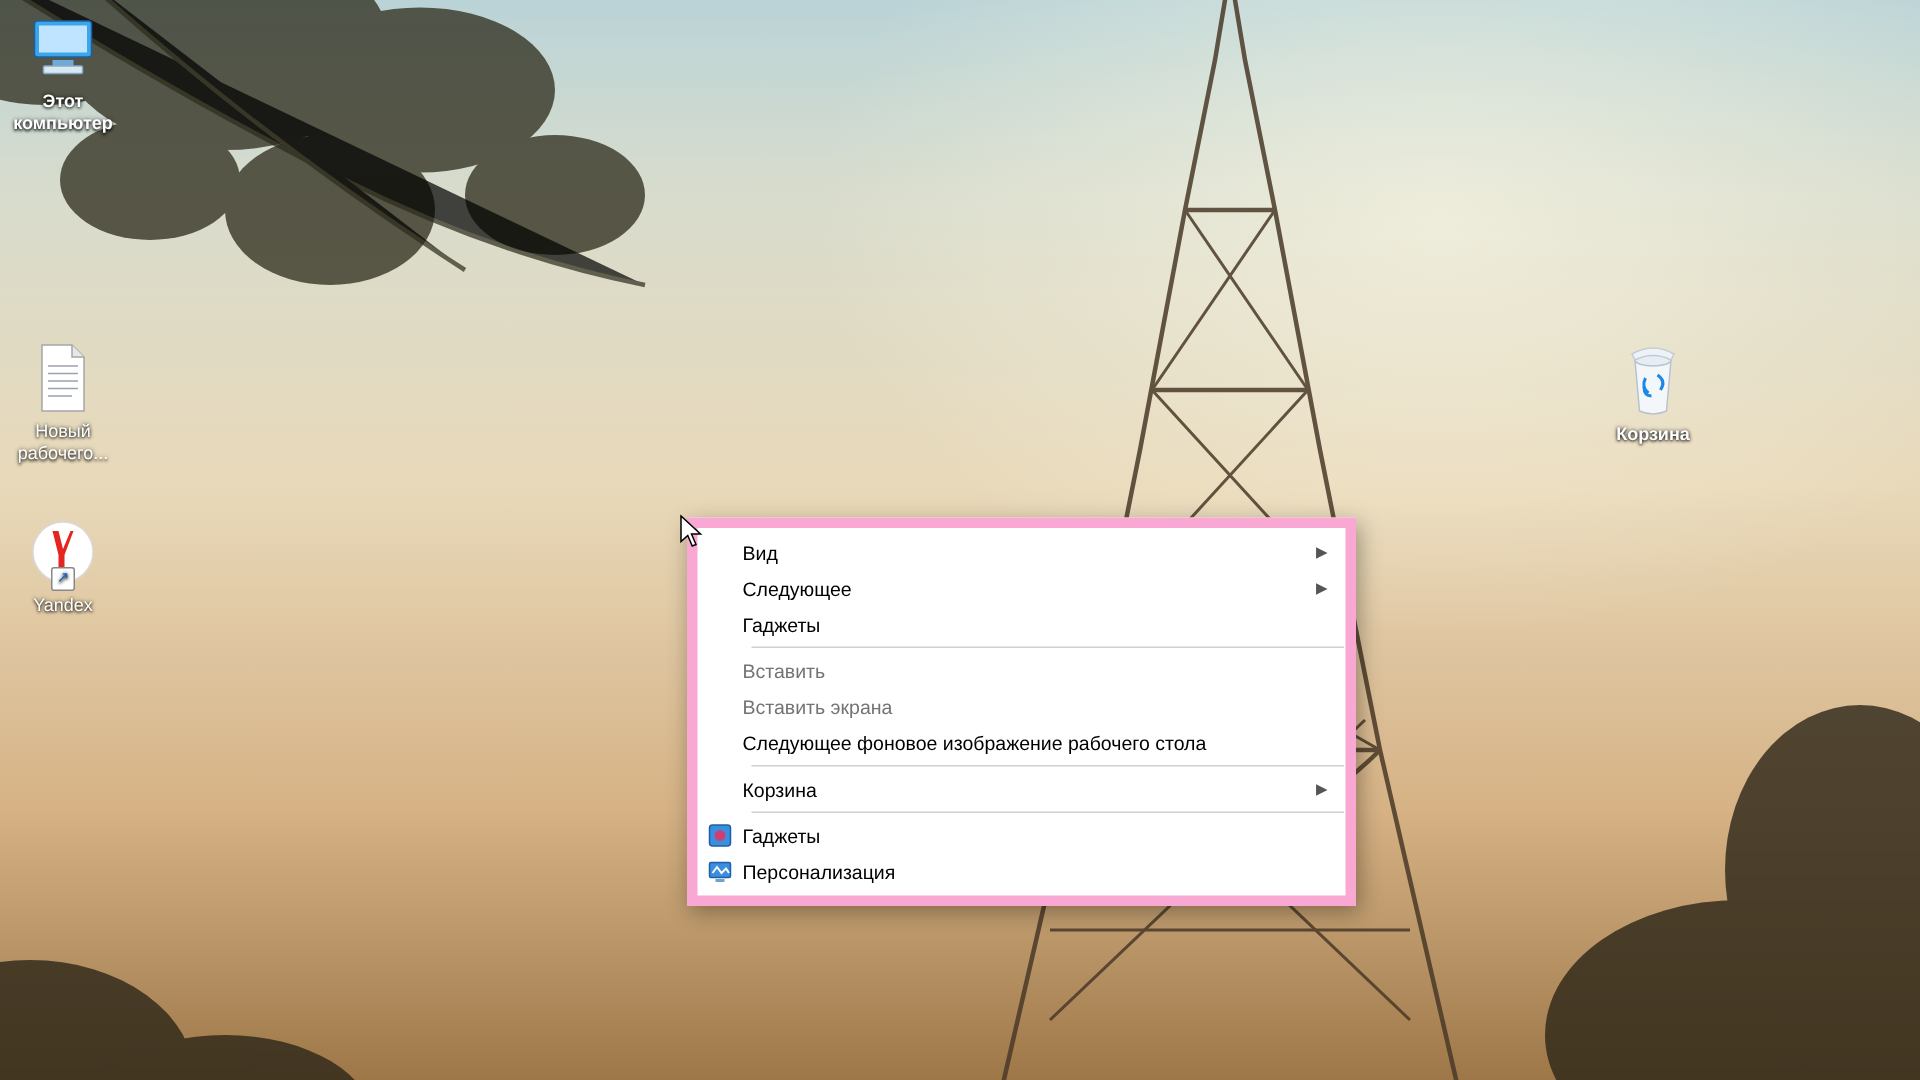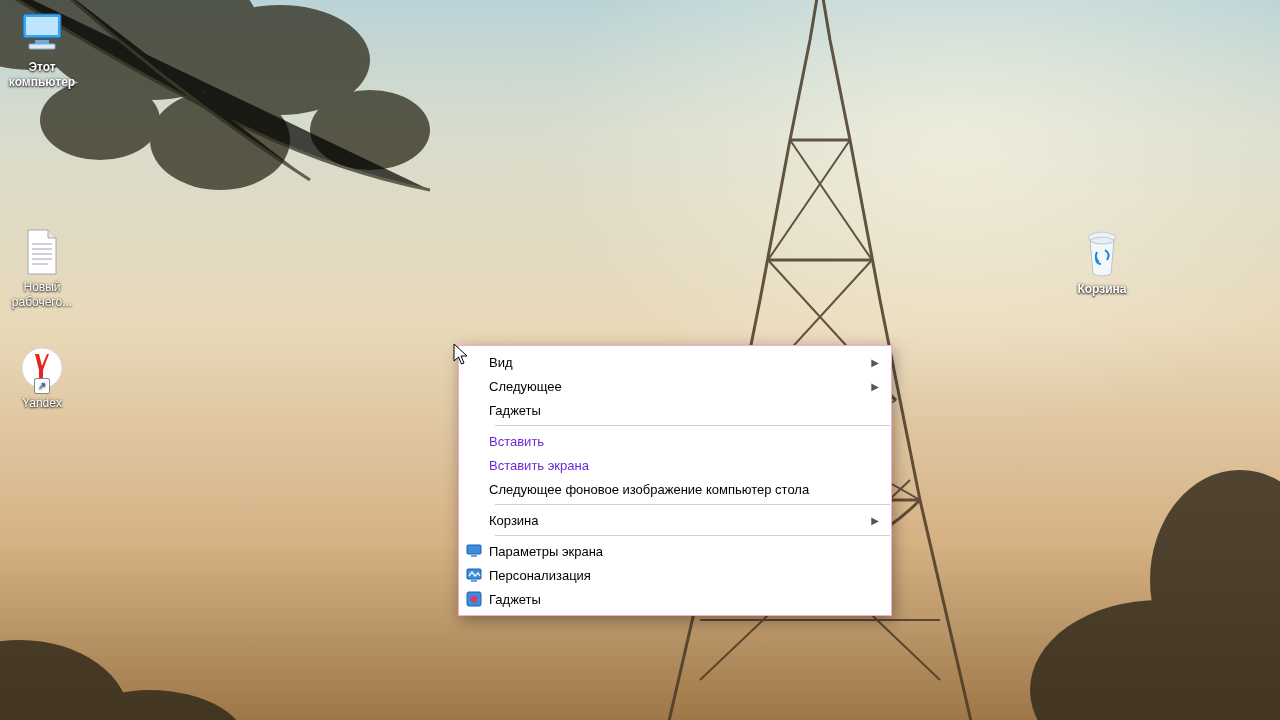--- a/index.html
+++ b/index.html
@@ -95,36 +95,36 @@
     height: 24px;
     pointer-events: none;
     z-index: 50;
   }
 
   
   .context-menu {
     position: absolute;
     background: #fff;
     box-shadow: 2px 4px 14px rgba(0,0,0,0.35);
-    border: 1px solid #f9a8d4;
+    border: 7px solid #f9a8d4;
     padding: 4px 0;
     color: #000;
     z-index: 40;
     width: 432px;
   }
   .menu-item {
     display: flex;
     align-items: center;
     height: 24px;
     padding: 0 8px 0 0;
     white-space: nowrap;
     cursor: default;
   }
   .menu-item.disabled {
-    color: #6d28d9;
+    color: #737373;
   }
   .menu-icon {
     width: 30px;
     height: 24px;
     display: flex;
     align-items: center;
     justify-content: center;
     flex: 0 0 30px;
   }
   .menu-label {
@@ -278,60 +278,51 @@
     <span class="menu-label">Вставить</span>
   </div>
 
   <div class="menu-item disabled">
     <span class="menu-icon"></span>
     <span class="menu-label">Вставить экрана</span>
   </div>
 
   <div class="menu-item">
     <span class="menu-icon"></span>
-    <span class="menu-label">Следующее фоновое изображение компьютер стола</span>
+    <span class="menu-label">Следующее фоновое изображение рабочего стола</span>
   </div>
 
   <div class="menu-sep"></div>
 
   <div class="menu-item">
     <span class="menu-icon"></span>
     <span class="menu-label">Корзина</span>
     <span class="submenu-arrow">▶</span>
   </div>
 
   <div class="menu-sep"></div>
 
+
   <div class="menu-item">
     <span class="menu-icon">
-      <svg width="16" height="14" viewBox="0 0 16 14">
-        <rect x="1" y="1" width="14" height="9" rx="1" fill="#3b8dde" stroke="#1f5fa6"></rect>
-        <rect x="5" y="11" width="6" height="2" fill="#6ea2d4"></rect>
+      <svg width="16" height="16" viewBox="0 0 16 16">
+        <rect x="1" y="1" width="14" height="14" rx="2" fill="#3b8dde" stroke="#1f5fa6"></rect>
+        <circle cx="8" cy="8" r="3.5" fill="#d43b6e"></circle>
       </svg>
     </span>
-    <span class="menu-label">Параметры экрана</span>
+    <span class="menu-label">Гаджеты</span>
   </div>
 
   <div class="menu-item">
     <span class="menu-icon">
       <svg width="16" height="14" viewBox="0 0 16 14">
         <rect x="1" y="1" width="14" height="10" rx="1" fill="#3b8dde" stroke="#1f5fa6"></rect>
         <path d="M3 8 L6 4 L9 8 L12 5 L14 8" fill="none" stroke="#fff" stroke-width="1.3"></path>
         <rect x="5" y="12" width="6" height="2" fill="#6ea2d4"></rect>
       </svg>
     </span>
     <span class="menu-label">Персонализация</span>
   </div>
-
-  <div class="menu-item">
-    <span class="menu-icon">
-      <svg width="16" height="16" viewBox="0 0 16 16">
-        <rect x="1" y="1" width="14" height="14" rx="2" fill="#3b8dde" stroke="#1f5fa6"></rect>
-        <circle cx="8" cy="8" r="3.5" fill="#d43b6e"></circle>
-      </svg>
-    </span>
-    <span class="menu-label">Гаджеты</span>
-  </div>
 </div>
 
 <svg class="cursor" style="left:453px; top:343px;" viewBox="0 0 18 24">
   <path d="M1 1 L1 18 L5.5 14 L8.5 21 L11 20 L8 13 L14 13 Z" fill="#ffffff" stroke="#000000" stroke-width="1"></path>
 </svg>
 
 </body></html>

